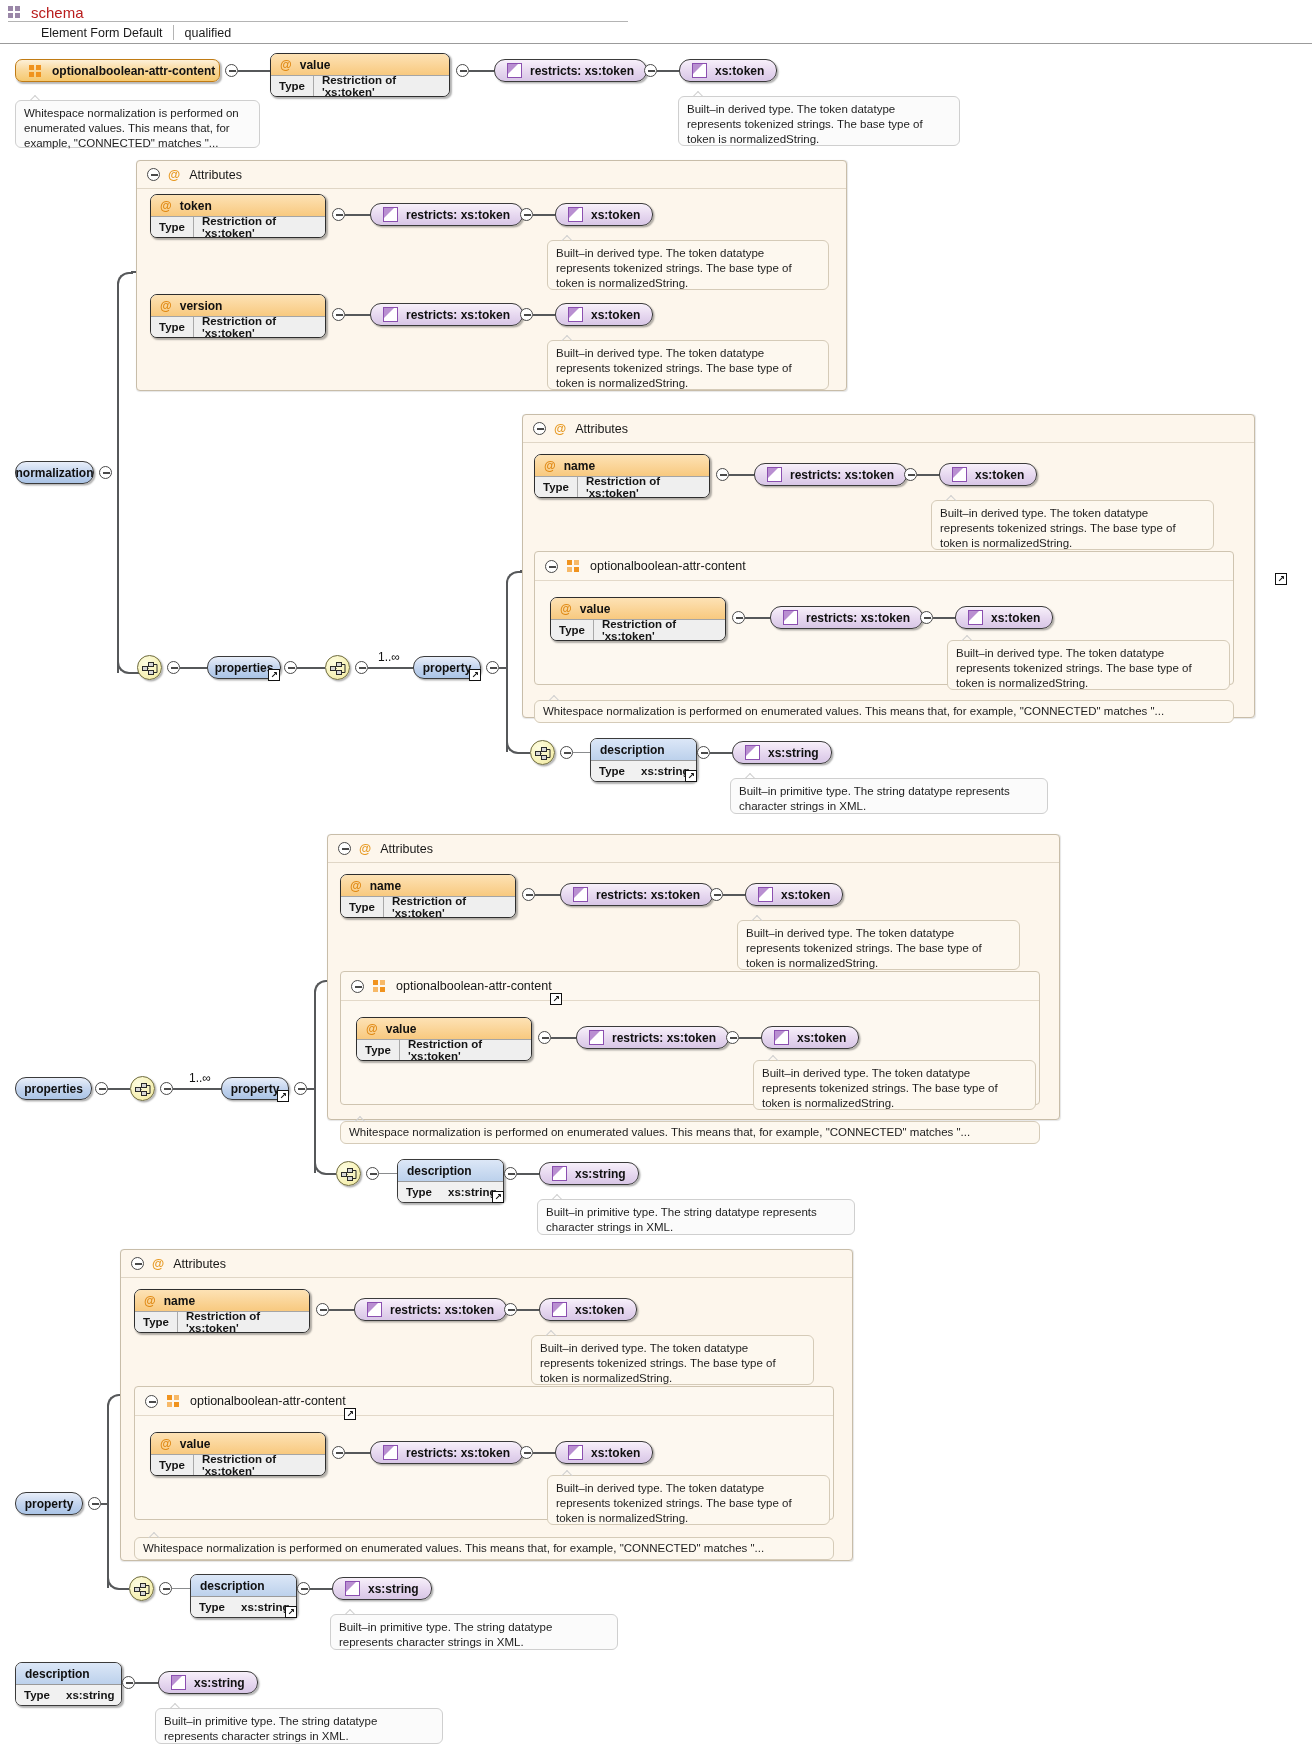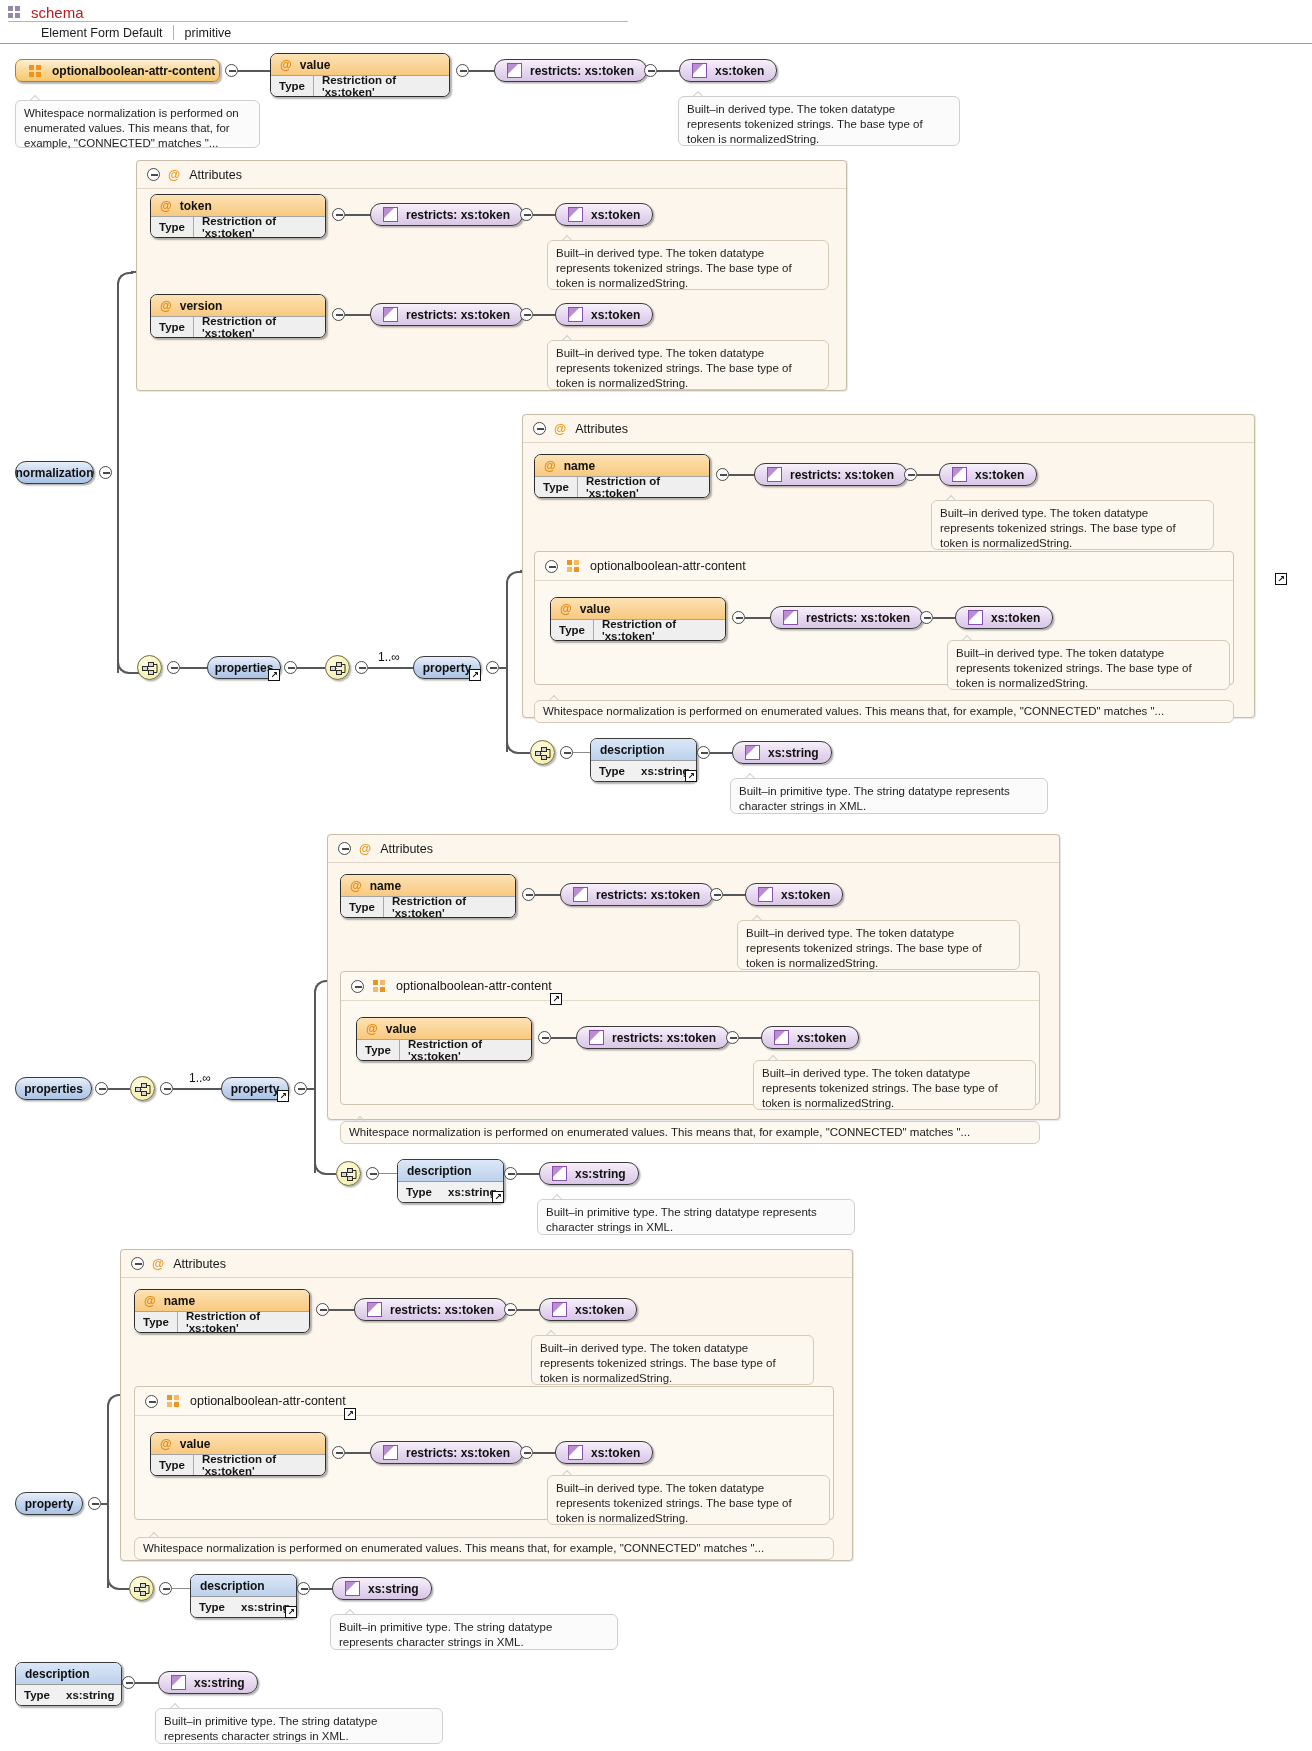--- a/index.html
+++ b/index.html
@@ -174,21 +174,21 @@
         <i></i>
         <i></i>
         <i></i>
       </span>
     <span class="lbl">schema</span>
   </div>
   <div class="abs" id="schema-rule"></div>
   <div class="abs" id="schema-prop-row">
     <span class="k">Element Form Default</span>
     <span class="sep"></span>
-    <span class="v">primitive</span>
+    <span class="v">qualified</span>
   </div>
 </div>
 
 <div class="abs n-agrp" style="left:15px;top:59px;width:205px;">
   <span class="icon-agrp">
       <i></i>
       <i></i>
       <i></i>
       <i></i>
     </span>

